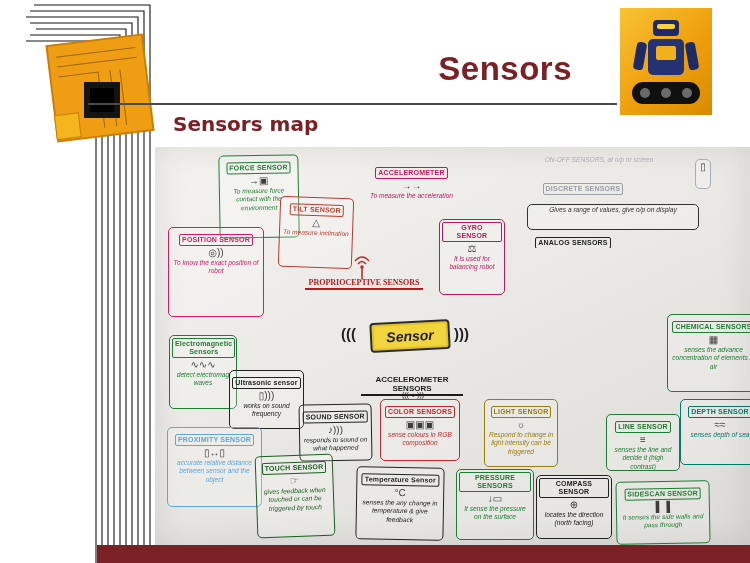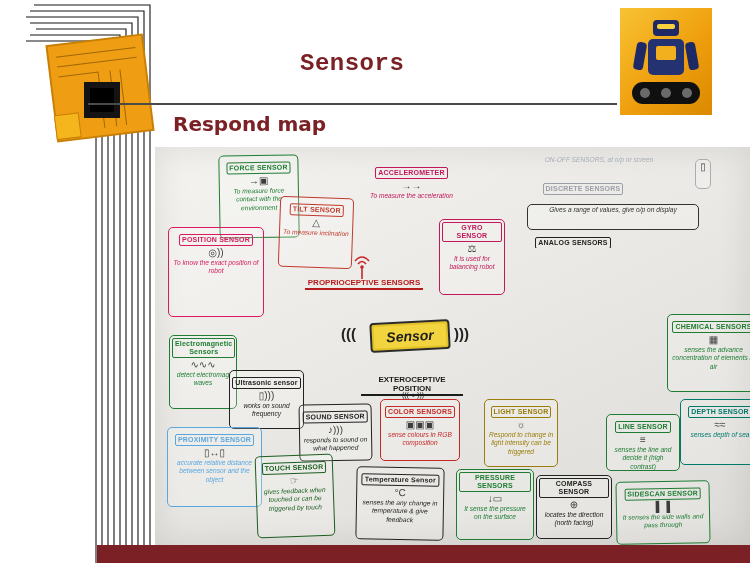--- a/index.html
+++ b/index.html
@@ -3,23 +3,23 @@
 <meta charset="utf-8">
 <style>
   * { margin:0; padding:0; box-sizing:border-box; }
   html,body { width:750px; height:563px; }
   body { font-family:"Liberation Sans", sans-serif; background:#ffffff; overflow:hidden; }
 
   .slide { position:relative; width:750px; height:563px; background:#fff; }
 
   .circuit { position:absolute; left:0; top:0; z-index:1; }
 
-  .title { position:absolute; top:50px; left:300px; width:272px; text-align:left;
-           font-size:24px; font-weight:bold; color:#7b2125; z-index:3;
-           font-family:Liberation Mono, monospace; letter-spacing:.5px; }
+  .title { position:absolute; top:50px; left:300px; width:272px; text-align:right;
+           font-size:33px; font-weight:bold; color:#7b2125; z-index:3;
+           font-family:Liberation Sans, sans-serif; letter-spacing:.5px; }
 
   .divider { position:absolute; top:103px; left:88px; width:529px; height:2px; background:#4a4a4a; z-index:2; }
 
   .subtitle { position:absolute; left:173px; top:112px; font-size:20px; font-weight:bold;
               color:#7b2125; z-index:3; font-family:"DejaVu Sans", sans-serif; }
 
   .logo { position:absolute; left:620px; top:8px; width:92px; height:107px; z-index:3; overflow:hidden;
           background:linear-gradient(135deg,#f8c334 0%,#ef9f0d 55%,#d98a00 100%); }
   .logo .r-head  { position:absolute; left:33px; top:12px; width:26px; height:16px; background:#1d2a66; border-radius:4px; }
   .logo .r-visor { position:absolute; left:37px; top:16px; width:18px; height:5px; background:#f7d23e; border-radius:2px; }
@@ -38,21 +38,21 @@
 
   .card { position:absolute; text-align:center; color:var(--c); overflow:hidden; }
   .card.bordered { border:1.5px solid var(--c); border-radius:5px; background:rgba(255,255,255,.20); }
   .card-title { display:inline-block; font-weight:bold; font-size:7px; line-height:1.15;
                 border:1.2px solid var(--c); border-radius:2px; padding:1px 2px; margin:2px 2px 0; letter-spacing:.2px; }
   .card-icon { font-size:10px; line-height:1.1; color:#3c3c3c; padding-top:1px; }
   .card-desc { font-size:6.6px; font-style:italic; line-height:1.25; padding:1px 3px; }
 
   .antenna { position:absolute; left:196px; top:106px; z-index:3; }
   .prop-label { position:absolute; left:150px; top:131px; width:118px; text-align:center; color:#b71c1c;
-                font-weight:bold; font-size:8px; border-bottom:2px solid #b71c1c; padding-bottom:1px; z-index:3; }
+                font-weight:bold; font-size:8px; border-bottom:2px solid #b71c1c; padding-bottom:1px; z-index:3;font-family:Liberation Serif, serif; }
   .sensor-box { position:absolute; left:215px; top:174px; width:80px; height:30px; background:#f2d43f;
                 border:2px solid #2b2b2b; border-radius:4px; box-shadow:inset 0 0 0 2px #e2c227;
                 display:flex; align-items:center; justify-content:center; font-size:14px; font-weight:bold;
                 font-style:italic; transform:rotate(-3deg); color:#1e1e1e; z-index:3; }
   .waves { position:absolute; font-weight:bold; font-size:15px; color:#222; z-index:3; }
   .waves-left  { left:186px; top:178px; }
   .waves-right { left:299px; top:178px; }
   .ext-label { position:absolute; left:206px; top:228px; width:102px; text-align:center; color:#1c1c1c;
                font-weight:bold; font-size:8px; border-bottom:2px solid #1c1c1c; padding-bottom:1px; z-index:3; }
   .ext-waves { position:absolute; left:228px; top:244px; width:60px; text-align:center; font-size:7px;
@@ -105,21 +105,21 @@
     <div class="r-body"></div>
     <div class="r-panel"></div>
     <div class="r-head"></div>
     <div class="r-visor"></div>
     <div class="r-base"></div>
     <div class="r-wheel w1"></div>
     <div class="r-wheel w2"></div>
     <div class="r-wheel w3"></div>
   </div>
 
-  <div class="subtitle">Respond map</div>
+  <div class="subtitle">Sensors map</div>
 
   <div class="map">
     <div class="map-cards">
         <div class="card bordered" style="left: 52px; top: 8px; width: 80px; height: 83px; --c: #1e7d32; transform: rotate(-1deg);"><div class="card-title">FORCE SENSOR</div><div class="card-icon">→▣</div><div class="card-desc">To measure force contact with the environment</div></div>
         <div class="card bordered" style="left: 112px; top: 50px; width: 74px; height: 71px; --c: #c0392b; transform: rotate(2deg);"><div class="card-title">TILT SENSOR</div><div class="card-icon">△</div><div class="card-desc">To measure inclination</div></div>
         <div class="card" style="left: 197px; top: 14px; width: 95px; height: 62px; --c: #c2185b;"><div class="card-title">ACCELEROMETER</div><div class="card-icon">→→</div><div class="card-desc">To measure the acceleration</div></div>
         <div class="card bordered" style="left: 272px; top: 72px; width: 66px; height: 76px; --c: #c2185b;"><div class="card-title">GYRO SENSOR</div><div class="card-icon">⚖</div><div class="card-desc">It is used for balancing robot</div></div>
         <div class="card" style="left: 357px; top: 8px; width: 150px; height: 22px; --c: #a7adb5;">
           <div class="card-desc">ON-OFF SENSORS, at o/p or screen</div>
         </div>
@@ -157,18 +157,18 @@
         </g>
         <circle cx="11" cy="14" r="1.8" fill="#c62828"></circle>
       </svg>
     </div>
     <div class="prop-label">PROPRIOCEPTIVE SENSORS</div>
 
     <span class="waves waves-left">(((</span>
     <div class="sensor-box">Sensor</div>
     <span class="waves waves-right">)))</span>
 
-    <div class="ext-label">EXTEROCEPTIVE POSITION</div>
+    <div class="ext-label">ACCELEROMETER SENSORS</div>
     <div class="ext-waves">((( ● )))</div>
   </div>
 
   <div class="footer"></div>
 </div>
 
 </body></html>

